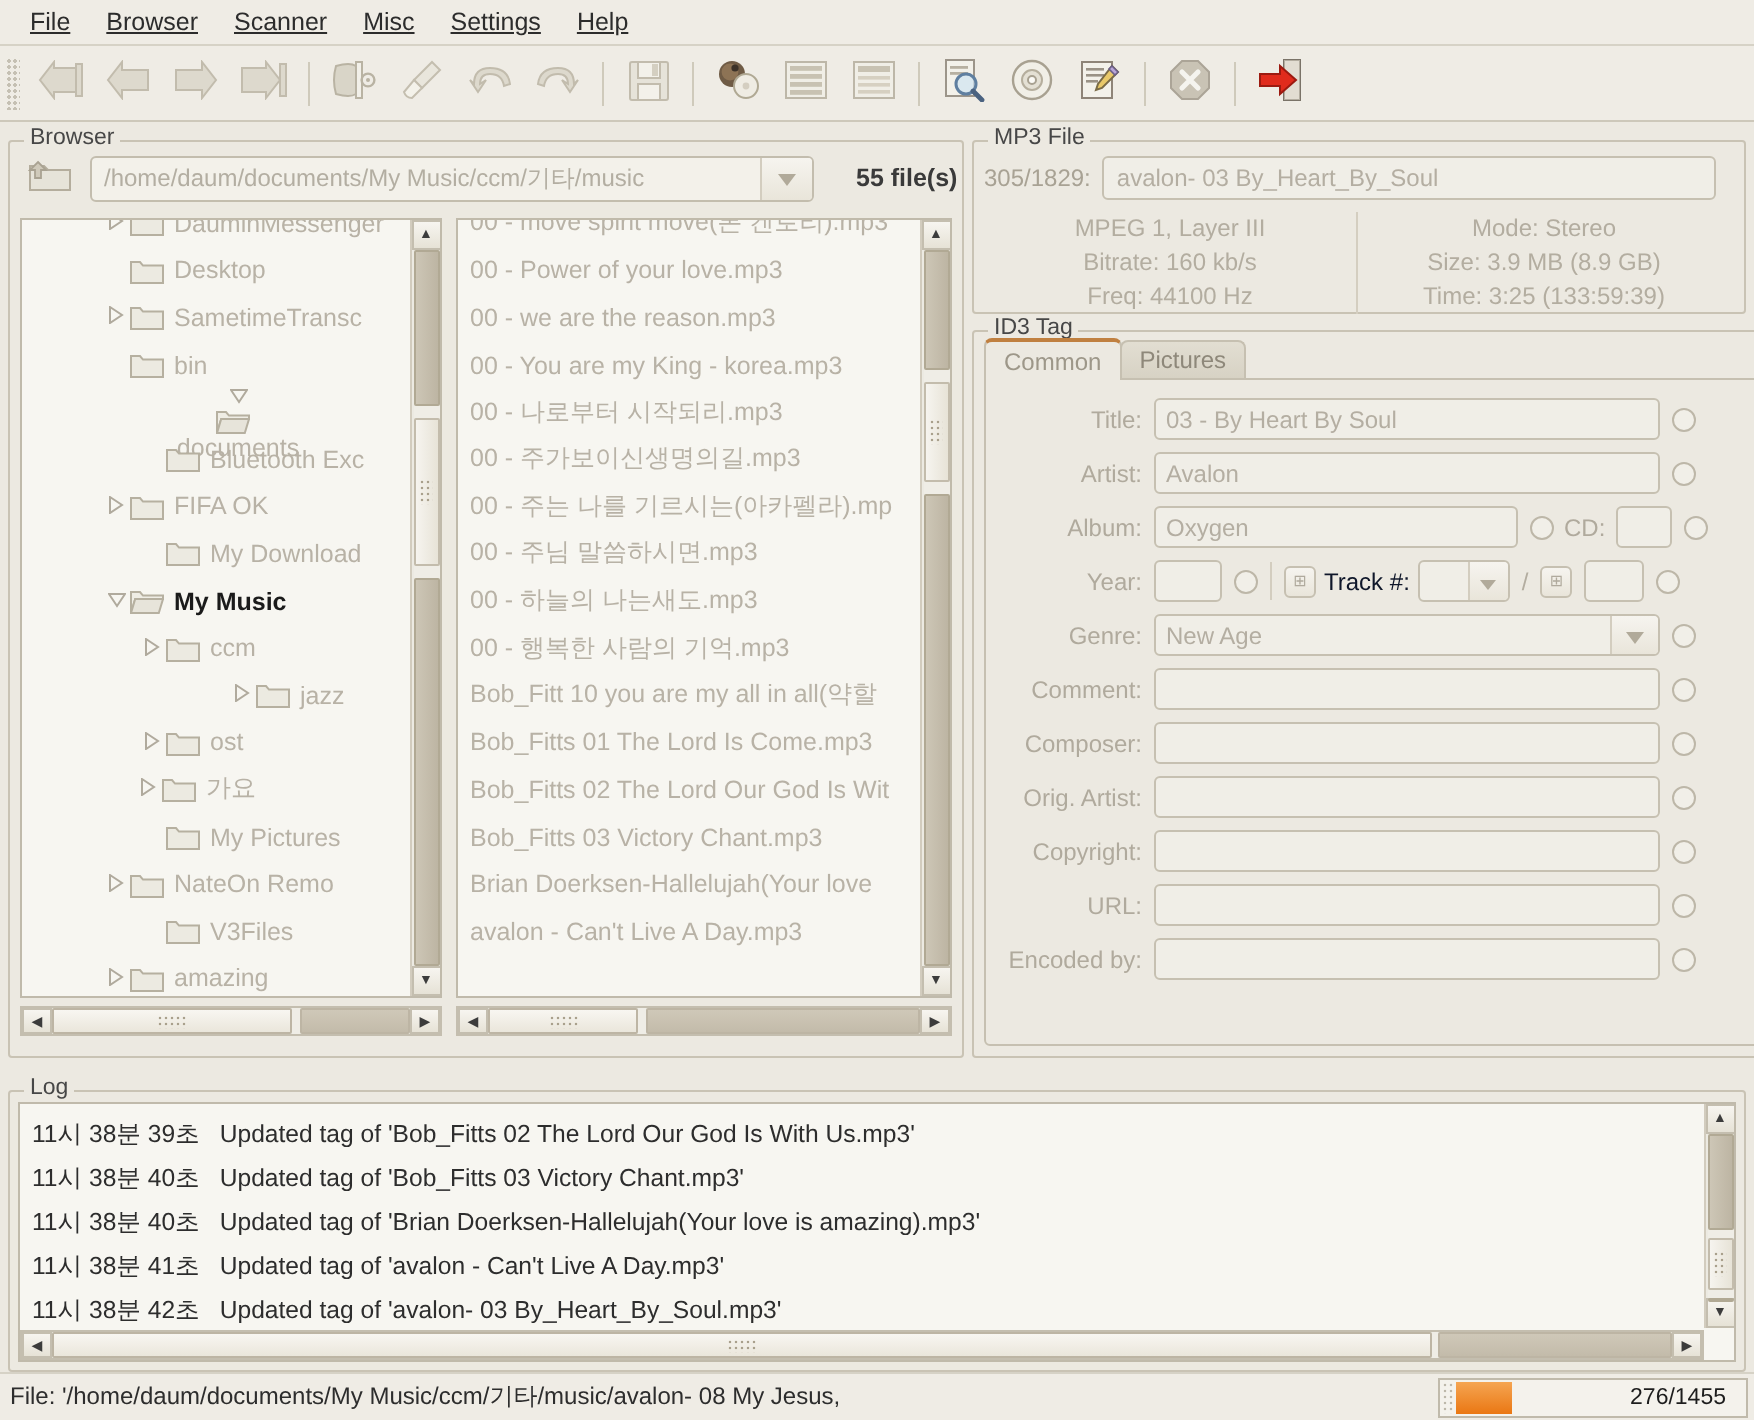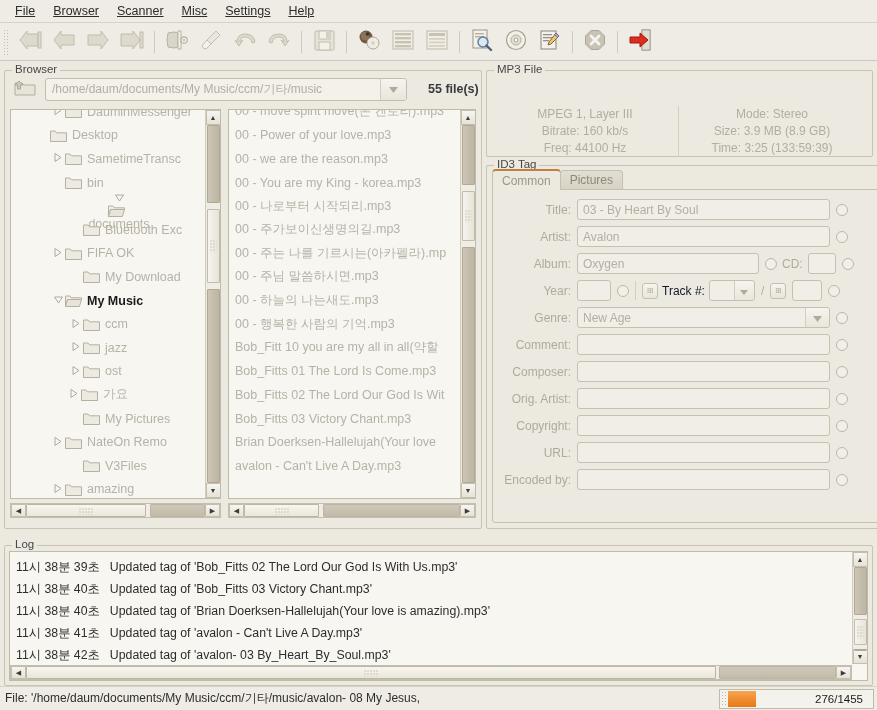--- a/index.html
+++ b/index.html
@@ -491,21 +491,21 @@
             <span class="tri"><svg width="8" height="9" viewBox="0 0 8 9">
                 <polygon points="1,0.5 7,4.5 1,8.5" fill="none" stroke="#b0aa9d" stroke-width="1"></polygon>
               </svg></span>
             <span class="folder">
               <svg width="17" height="13" viewBox="0 0 17 13">
                 <path d="M0.5 2 L5 2 L6.5 3.8 L16.5 3.8 L16.5 12.5 L0.5 12.5 Z" fill="#eceae1" stroke="#b6b0a0" stroke-width="1"></path>
               </svg>
             </span>
             <span>DauminMessenger</span>
           </div>
-          <div class="tree-row" style="padding-left: 25px;">
+          <div class="tree-row" style="padding-left: 40px;">
             <span class="tri"></span>
             <span class="folder">
               <svg width="17" height="13" viewBox="0 0 17 13">
                 <path d="M0.5 2 L5 2 L6.5 3.8 L16.5 3.8 L16.5 12.5 L0.5 12.5 Z" fill="#eceae1" stroke="#b6b0a0" stroke-width="1"></path>
               </svg>
             </span>
             <span>Desktop</span>
           </div>
           <div class="tree-row" style="padding-left: 40px;">
             <span class="tri"><svg width="8" height="9" viewBox="0 0 8 9">
@@ -584,21 +584,21 @@
             <span class="tri"><svg width="8" height="9" viewBox="0 0 8 9">
                 <polygon points="1,0.5 7,4.5 1,8.5" fill="none" stroke="#b0aa9d" stroke-width="1"></polygon>
               </svg></span>
             <span class="folder">
               <svg width="17" height="13" viewBox="0 0 17 13">
                 <path d="M0.5 2 L5 2 L6.5 3.8 L16.5 3.8 L16.5 12.5 L0.5 12.5 Z" fill="#eceae1" stroke="#b6b0a0" stroke-width="1"></path>
               </svg>
             </span>
             <span>ccm</span>
           </div>
-          <div class="tree-row" style="padding-left: 58px;">
+          <div class="tree-row" style="padding-left: 58px; margin-left: 45px;">
             <span class="tri"><svg width="8" height="9" viewBox="0 0 8 9">
                 <polygon points="1,0.5 7,4.5 1,8.5" fill="none" stroke="#b0aa9d" stroke-width="1"></polygon>
               </svg></span>
             <span class="folder">
               <svg width="17" height="13" viewBox="0 0 17 13">
                 <path d="M0.5 2 L5 2 L6.5 3.8 L16.5 3.8 L16.5 12.5 L0.5 12.5 Z" fill="#eceae1" stroke="#b6b0a0" stroke-width="1"></path>
               </svg>
             </span>
             <span>jazz</span>
           </div>
@@ -761,20 +761,24 @@
         <div class="hsb-thumb dark" style="left:79px; right:0;"></div>
       </div>
       <div class="hsb-arrow">▶</div>
     </div>
   </div>
 
   <div class="frame" id="mp3file">
     <div class="frame-border"></div>
     <div class="frame-title">MP3 File</div>
 
+    <div class="mp3-row1">
+      <div class="mp3-index">305/1829:</div>
+      <div class="mp3-name">avalon- 03 By_Heart_By_Soul</div>
+    </div>
 
     <div class="mp3-tech">
       <div class="col left">
         <div>MPEG 1, Layer III</div>
         <div>Bitrate: 160 kb/s</div>
         <div>Freq: 44100 Hz</div>
       </div>
       <div class="col">
         <div>Mode: Stereo</div>
         <div>Size: 3.9 MB (8.9 GB)</div>

